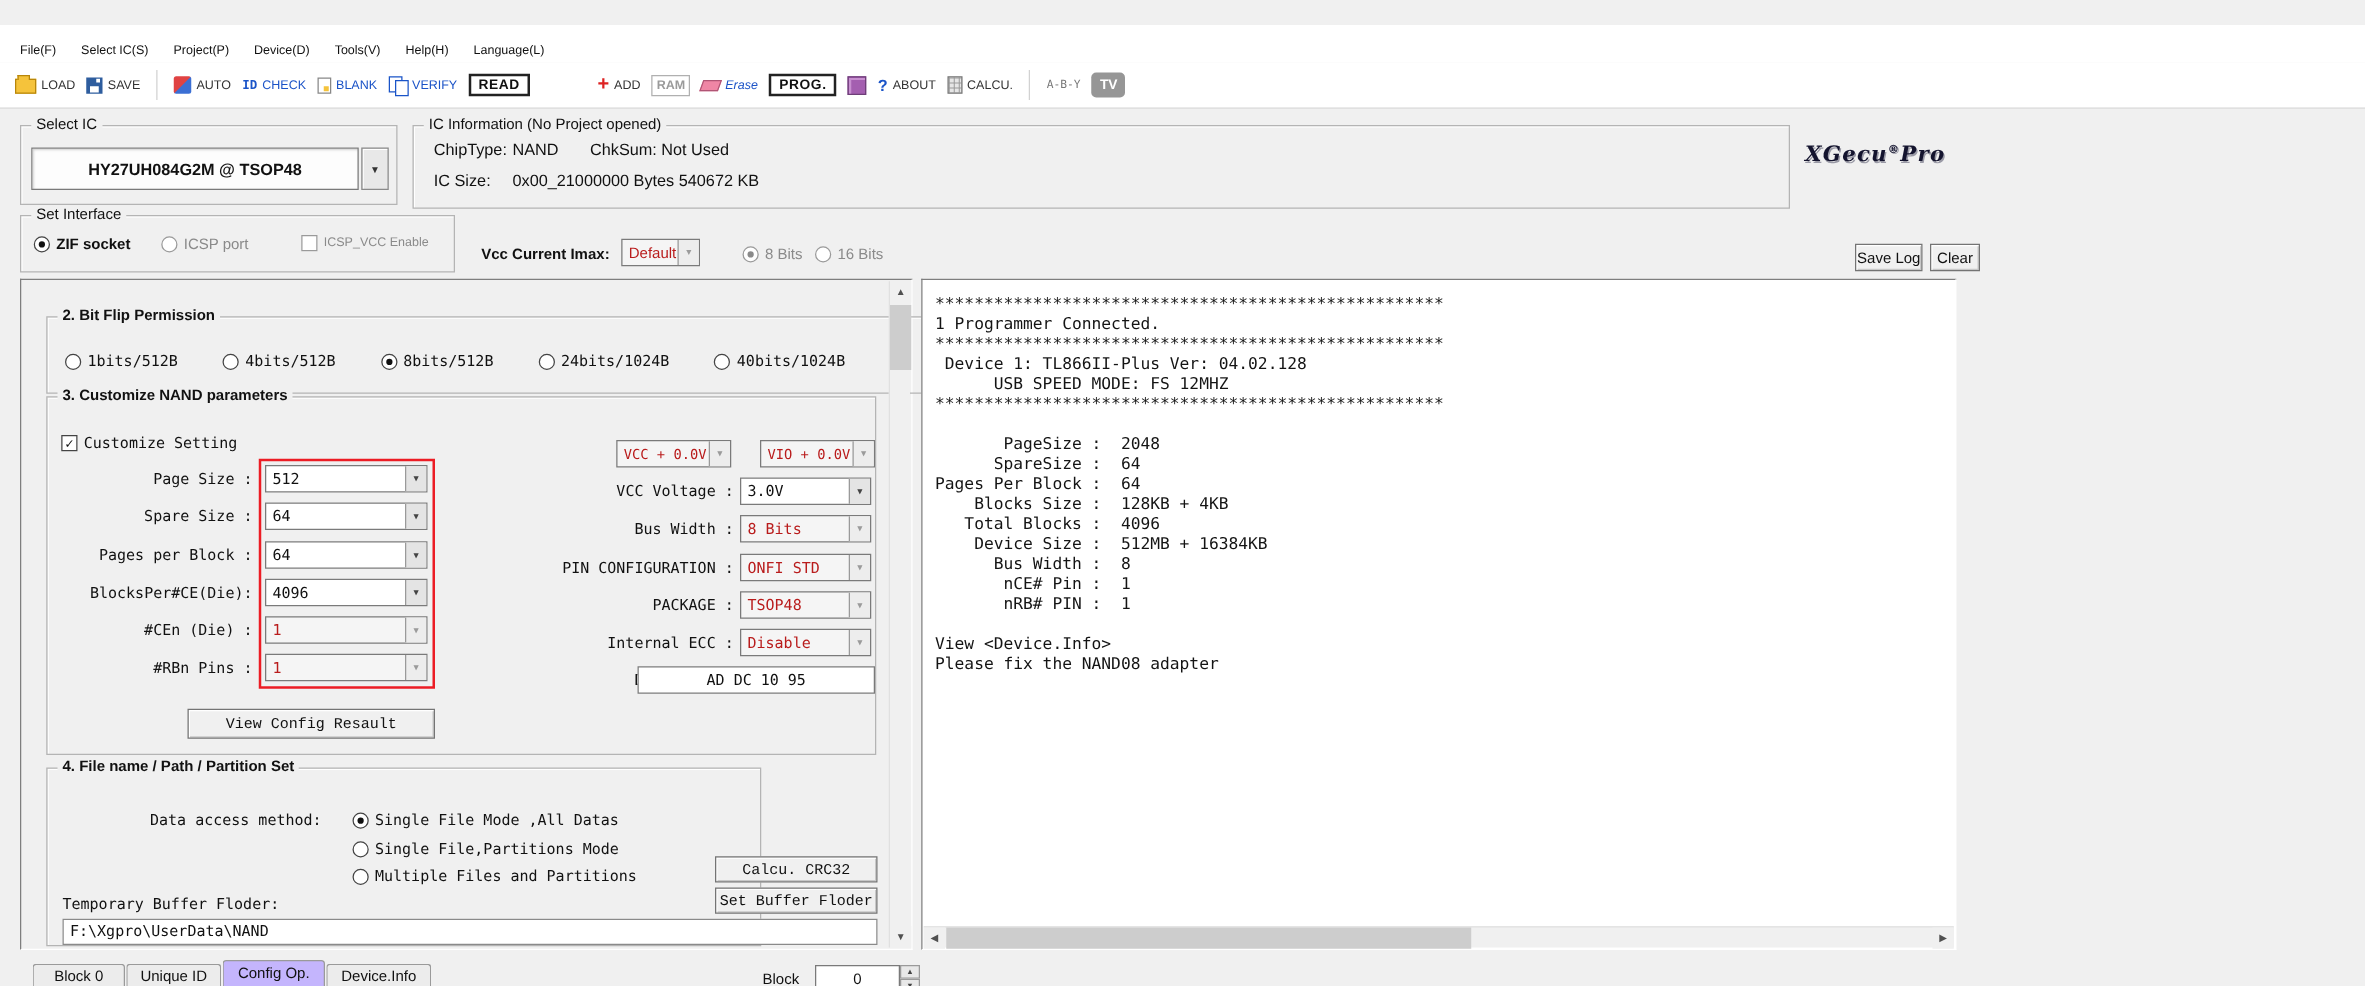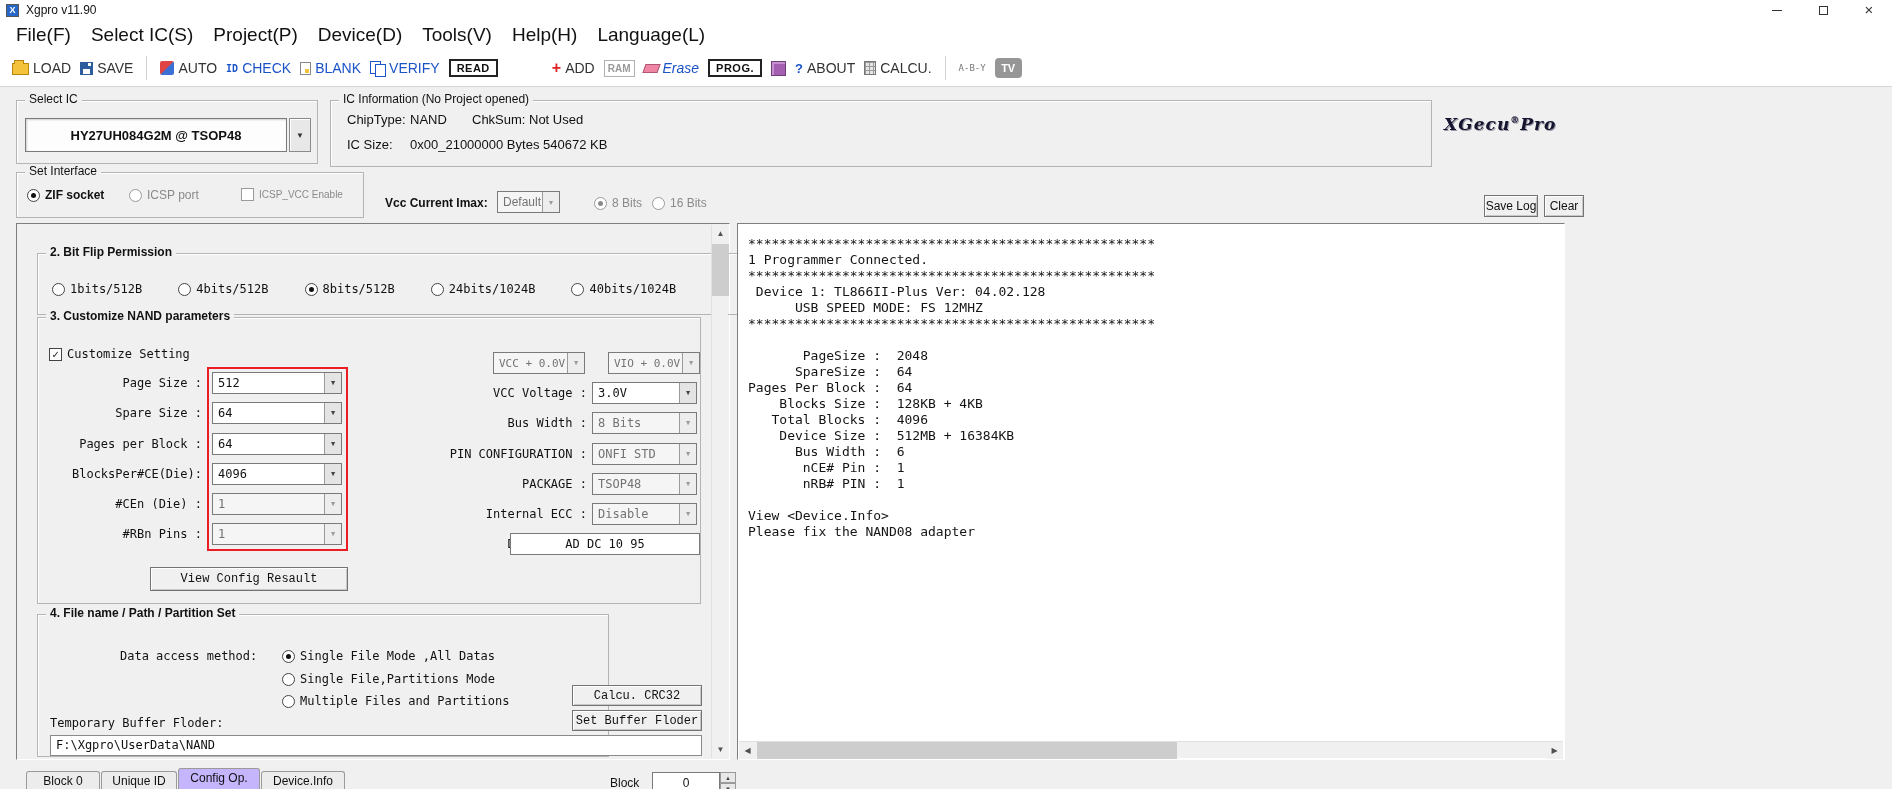--- a/index.html
+++ b/index.html
@@ -15,27 +15,27 @@
   .app-icon::after{content:"X"}
   .title-text{font-size:12px;margin-left:7px}
   .win-controls{margin-left:auto;display:flex;height:100%}
   .win-btn{width:46px;display:flex;align-items:center;justify-content:center;color:#333}
   .min-glyph{width:10px;height:1px;background:#333}
   .max-glyph{width:9px;height:9px;border:1px solid #333;background:#fff}
   .close-glyph::after{content:"×";font-size:15px;line-height:15px}
 
   
   .menubar{position:absolute;left:0;top:20px;right:0;height:30px;background:#fff;
-           display:flex;align-items:flex-end;padding-left:6px;font-size:19px}
+           display:flex;align-items:flex-end;padding-left:6px;font-size:10px}
   .menu-item{padding:4px 10px;white-space:nowrap}
   .toolbar{position:absolute;left:0;top:50px;right:0;height:37px;background:#fff;
            border-bottom:1px solid #d6d6d6;display:flex;align-items:center;
            padding-left:12px;gap:9px}
   .tb-item{display:flex;align-items:center;gap:4px;white-space:nowrap}
-  .tb-label{font-size:14px;color:#333}
+  .tb-label{font-size:10px;color:#333}
   .lbl-blue{color:#1b53c7}
   .lbl-erase{color:#1b53c7;font-style:italic}
   .tb-sep{width:1px;height:24px;background:#d2d2d2;margin:0 4px}
   .tb-gap{width:36px}
   .tb-boxed{border:2px solid #222;background:#fff;font-weight:bold;font-size:11px;
             padding:1px 6px;letter-spacing:.5px}
   .ram-box{border:1px solid #b0b0b0;color:#9a9a9a;font-weight:bold;font-size:10px;padding:2px 3px}
   .tv-box{width:27px;height:20px;background:#969696;border-radius:4px;color:#fff;
           font-weight:bold;font-size:11px;display:flex;align-items:center;justify-content:center}
   .compare-txt{font-family:"DejaVu Sans Mono",monospace;font-size:9px;color:#777}
@@ -76,21 +76,21 @@
   .lbl{position:absolute;height:22px;line-height:22px;white-space:nowrap}
   .right{text-align:right}
   .gray{color:#8a8a8a}
   .combo{position:absolute;height:22px;background:#fff;border:1px solid #7a7a7a;
          display:flex;align-items:center;font-family:"DejaVu Sans Mono",monospace;font-size:12px}
   .combo.sans{font-family:"Liberation Sans",sans-serif}
   .combo .cv{padding-left:5px;flex:1;overflow:hidden;white-space:nowrap}
   .combo .ca{width:17px;height:100%;background:#e4e4e4;border-left:1px solid #9a9a9a;
              display:flex;align-items:center;justify-content:center;color:#444;flex:none}
   .combo .ca::after{content:"▼";font-size:7px}
-  .combo.disabled{background:#f5f5f5;color:#737373}
+  .combo.disabled{background:#f5f5f5;color:#b91c1c}
   .combo.disabled .ca{color:#9b9b9b;background:#ededed}
   .opt{display:flex;align-items:center;gap:5px;white-space:nowrap}
   .radio{width:13px;height:13px;border-radius:50%;background:#fff;border:1px solid #444;
          position:relative;flex:none}
   .radio.checked::after{content:"";position:absolute;left:3px;top:3px;width:5px;height:5px;
          border-radius:50%;background:#111}
   .radio.grayed{border-color:#9a9a9a}
   .radio.grayed.checked::after{background:#8a8a8a}
   .checkbox{width:13px;height:13px;background:#fff;border:1px solid #444;flex:none;
             font-size:11px;line-height:12px;text-align:center;color:#111}
@@ -136,35 +136,20 @@
   .brand{position:absolute;left:1444px;top:114px;font-family:"DejaVu Serif",serif;
          font-style:italic;font-weight:bold;font-size:17px;color:#14142e;
          text-shadow:1px 1px 0 #9a9aa6;letter-spacing:1px;white-space:nowrap}
   .brand sup{font-size:9px}
 </style>
 </head>
 <body>
 
 <div class="app">
 
-  <div class="titlebar">
-    <span class="app-icon"></span>
-    <span class="title-text">Xgpro v11.90</span>
-    <div class="win-controls">
-      <div class="win-btn">
-          <span class="min-glyph"></span>
-        </div>
-      <div class="win-btn">
-          <span class="max-glyph"></span>
-        </div>
-      <div class="win-btn">
-          <span class="close-glyph"></span>
-        </div>
-    </div>
-  </div>
 
   <div class="menubar">
     <span class="menu-item">File(F)</span>
     <span class="menu-item">Select IC(S)</span>
     <span class="menu-item">Project(P)</span>
     <span class="menu-item">Device(D)</span>
     <span class="menu-item">Tools(V)</span>
     <span class="menu-item">Help(H)</span>
     <span class="menu-item">Language(L)</span>
   </div>
@@ -454,21 +439,21 @@
       <div class="log-line"> Device 1: TL866II-Plus Ver: 04.02.128</div>
       <div class="log-line">      USB SPEED MODE: FS 12MHZ</div>
       <div class="log-line">****************************************************</div>
       <div class="log-line"></div>
       <div class="log-line">       PageSize :  2048</div>
       <div class="log-line">      SpareSize :  64</div>
       <div class="log-line">Pages Per Block :  64</div>
       <div class="log-line">    Blocks Size :  128KB + 4KB</div>
       <div class="log-line">   Total Blocks :  4096</div>
       <div class="log-line">    Device Size :  512MB + 16384KB</div>
-      <div class="log-line">      Bus Width :  6</div>
+      <div class="log-line">      Bus Width :  8</div>
       <div class="log-line">       nCE# Pin :  1</div>
       <div class="log-line">       nRB# PIN :  1</div>
       <div class="log-line"></div>
       <div class="log-line">View &lt;Device.Info&gt;</div>
       <div class="log-line">Please fix the NAND08 adapter</div>
     </div>
     <div class="hscroll">
       <div class="scroll-btn sb-lf" style="left:0;top:0"></div>
       <div class="hthumb" style="left:18px;width:420px"></div>
       <div class="scroll-btn sb-rt" style="right:0;top:0"></div>

